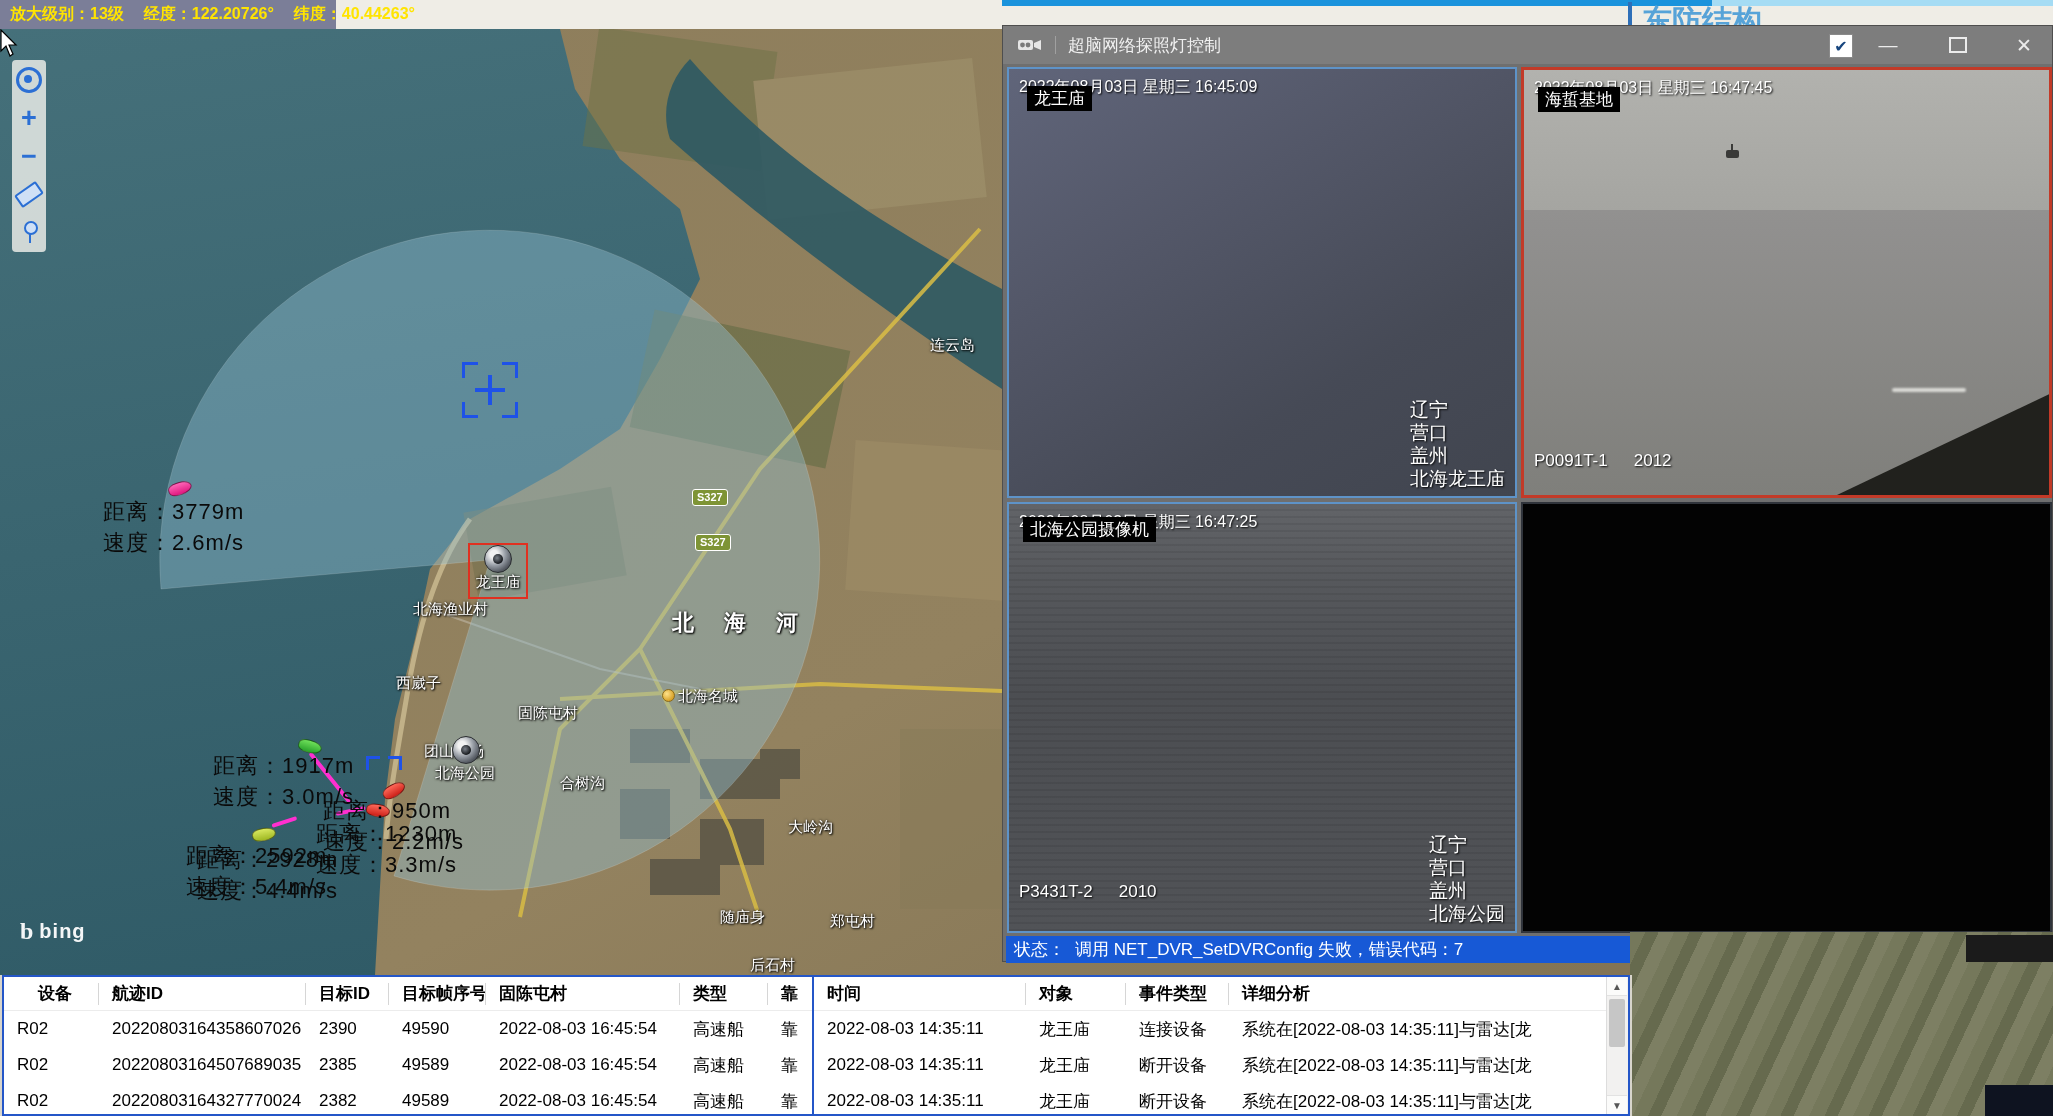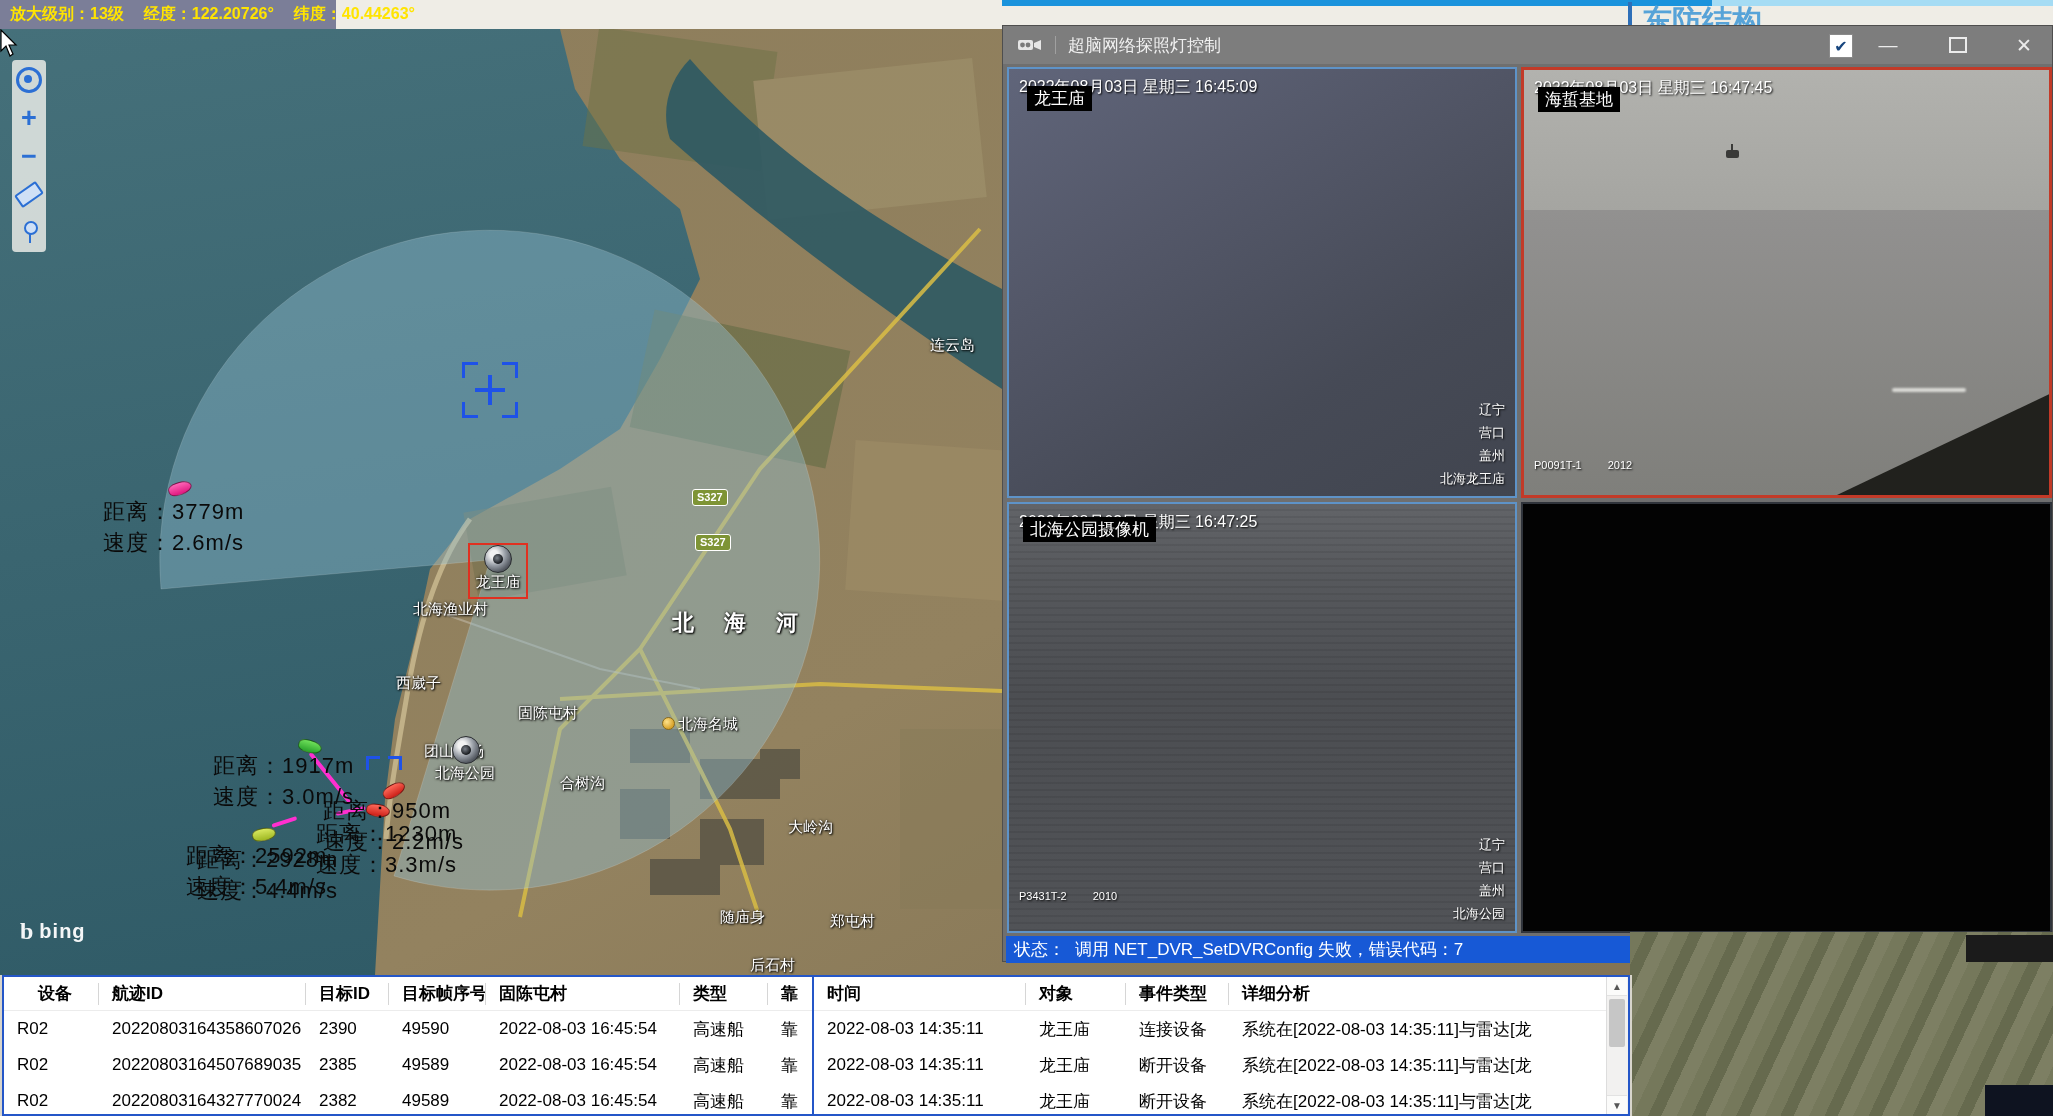--- a/index.html
+++ b/index.html
@@ -97,24 +97,24 @@
   .feed{position:absolute;box-sizing:border-box;border:2px solid #5e93c8;background:#000;overflow:hidden;cursor:pointer;}
   #feed1{left:4px;top:41px;width:510px;height:431px;
     background:linear-gradient(150deg,#60657a 0%,#535768 35%,#464a56 70%,#41454f 100%);}
   #feed2{left:518px;top:41px;width:531px;height:431px;border:3px solid #c23a28;background:#9b9b97;}
   #feed3{left:4px;top:476px;width:510px;height:431px;
     background:linear-gradient(#626468 0%,#56585c 18%,#4c4e52 45%,#515357 100%);}
   #feed4{left:518px;top:476px;width:531px;height:431px;border:2px solid #30343b;background:#030303;}
   .ts{position:absolute;left:10px;top:8px;color:#fff;font-size:16px;white-space:nowrap;
     text-shadow:1px 1px 2px #000;z-index:2;}
   .chip{position:absolute;background:#000;color:#fff;font-size:17px;padding:1px 7px;white-space:nowrap;z-index:3;}
-  .corner{position:absolute;right:10px;bottom:6px;text-align:right;color:#fff;font-size:13px;
+  .corner{position:absolute;right:10px;bottom:6px;color:#fff;font-size:19px;
     line-height:23px;text-shadow:1px 1px 2px #000;z-index:2;}
   .corner span{display:block;}
-  .dcode{position:absolute;left:10px;color:#fff;font-size:11px;text-shadow:1px 1px 2px #000;
+  .dcode{position:absolute;left:10px;color:#fff;font-size:17px;text-shadow:1px 1px 2px #000;
     display:flex;gap:26px;z-index:2;}
   #feed2 .sky{position:absolute;left:0;top:0;width:100%;height:33%;background:linear-gradient(#b2b2ae,#a5a5a1);}
   #feed2 .water{position:absolute;left:0;top:33%;width:100%;height:67%;
     background:linear-gradient(#929190,#7f7f7b);}
   #feed2 .headland{position:absolute;right:0;bottom:0;width:212px;height:140px;background:#21211d;
     clip-path:polygon(0 100%,100% 28%,100% 100%);z-index:2;}
   #feed2 .shipsil{position:absolute;left:202px;top:80px;width:13px;height:8px;background:#3a3a38;border-radius:2px;}
   #feed2 .shipsil::after{content:"";position:absolute;left:5px;top:-6px;width:2px;height:6px;background:#3a3a38;}
   #feed2 .wake{position:absolute;left:368px;top:318px;width:74px;height:4px;background:#e8e8e4;
     border-radius:2px;filter:blur(1px);opacity:.85;}
@@ -241,21 +241,21 @@
     <div class="ship green" style="left:298px;top:711px;transform:rotate(15deg)"></div>
     <div class="ship red" style="left:382px;top:755px;transform:rotate(-30deg)"></div>
     <div class="ship red" style="left:366px;top:775px;transform:rotate(8deg)"></div>
     <div class="ship ylw" style="left:252px;top:799px;transform:rotate(-10deg)"></div>
 
     <span class="mlabel" style="left:930px;top:307px">连云岛</span>
     <span class="mlabel" style="left:413px;top:571px">北海渔业村</span>
     <span class="mlabel" style="left:396px;top:645px">西崴子</span>
     <span class="mlabel river" style="left:672px;top:579px">北海河</span>
     <span class="mlabel" style="left:518px;top:675px">固陈屯村</span>
-    <span class="mlabel" style="left:662px;top:686px"><i class="golddot"></i><span>北海名城</span></span>
+    <span class="mlabel" style="left:662px;top:658px"><i class="golddot"></i><span>北海名城</span></span>
     <span class="mlabel" style="left:560px;top:745px">合树沟</span>
     <span class="mlabel" style="left:788px;top:789px">大岭沟</span>
     <span class="mlabel" style="left:830px;top:883px">郑屯村</span>
     <span class="mlabel" style="left:720px;top:879px">随庙身</span>
     <span class="mlabel" style="left:750px;top:927px">后石村</span>
     <span class="mlabel" style="left:424px;top:713px;z-index:2">团山沙场</span>
     <span class="mlabel" style="left:435px;top:735px;z-index:4">北海公园</span>
     <span class="mlabel" style="left:1068px;top:687px">营口北海</span>
     <span class="mlabel" style="left:1085px;top:711px">航区</span>
     <span class="badge" style="left:692px;top:460px">S327</span>

